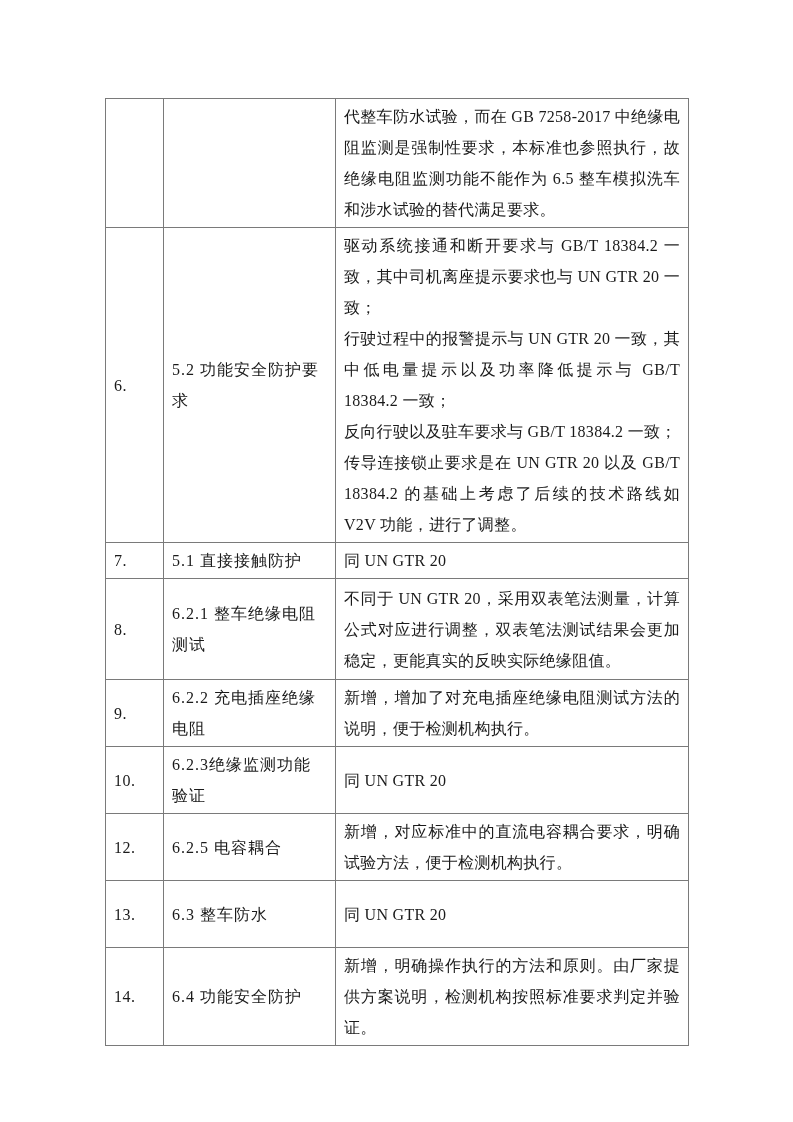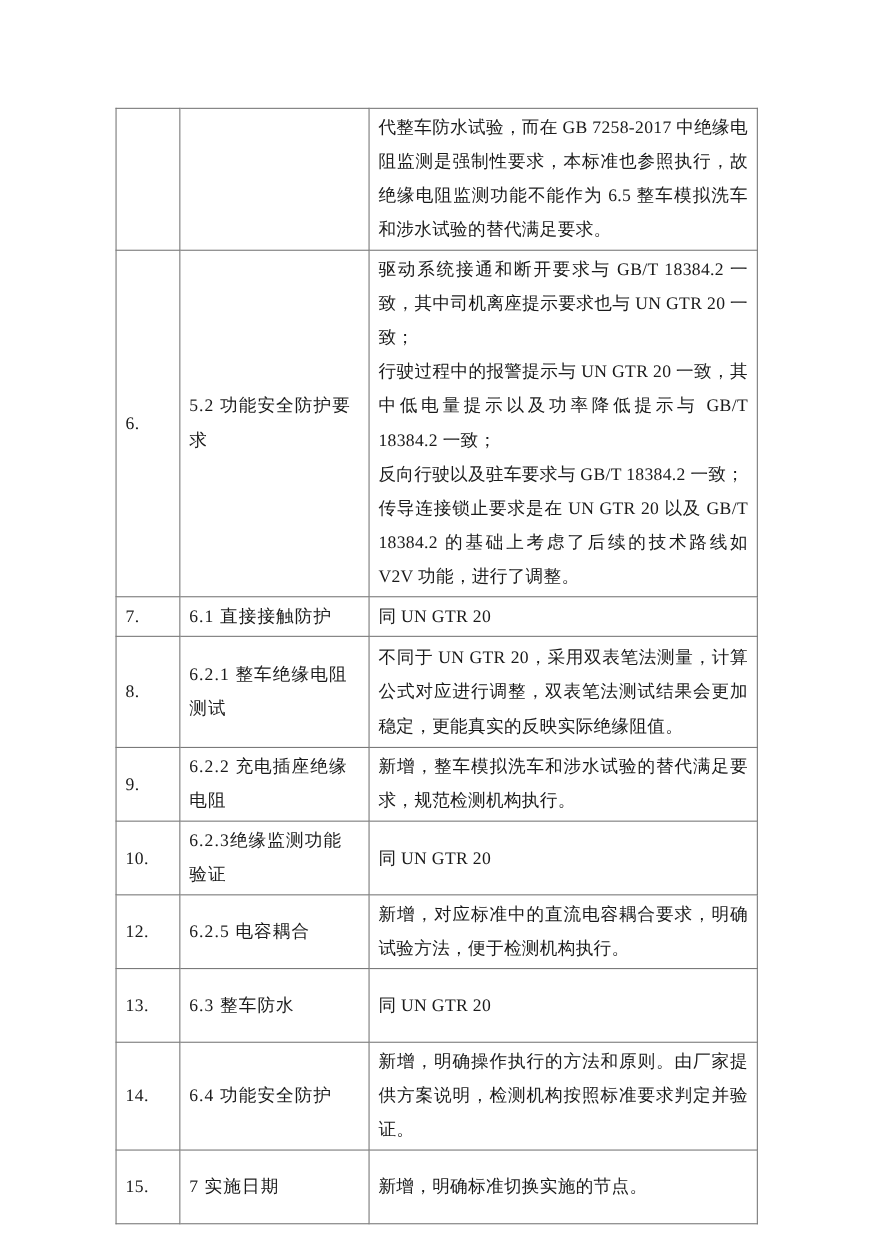--- a/index.html
+++ b/index.html
@@ -84,37 +84,37 @@
     <td class="cell-item"><span>5.2 功能安全防护要求</span></td>
     <td class="cell-content">
             <p class="para">驱动系统接通和断开要求与 GB/T 18384.2 一致，其中司机离座提示要求也与 UN GTR 20 一致；</p>
             <p class="para">行驶过程中的报警提示与 UN GTR 20 一致，其中低电量提示以及功率降低提示与 GB/T 18384.2 一致；</p>
             <p class="para">反向行驶以及驻车要求与 GB/T 18384.2 一致；</p>
             <p class="para">传导连接锁止要求是在 UN GTR 20 以及 GB/T 18384.2 的基础上考虑了后续的技术路线如 V2V 功能，进行了调整。</p>
           </td>
   </tr>
         <tr>
     <td class="cell-no"><span>7.</span></td>
-    <td class="cell-item"><span>6.1 直接接触防护</span></td>
+    <td class="cell-item"><span>5.1 直接接触防护</span></td>
     <td class="cell-content">
             <p class="para">同 UN GTR 20</p>
           </td>
   </tr>
         <tr>
     <td class="cell-no"><span>8.</span></td>
     <td class="cell-item"><span>6.2.1 整车绝缘电阻测试</span></td>
     <td class="cell-content">
             <p class="para">不同于 UN GTR 20，采用双表笔法测量，计算公式对应进行调整，双表笔法测试结果会更加稳定，更能真实的反映实际绝缘阻值。</p>
           </td>
   </tr>
         <tr>
     <td class="cell-no"><span>9.</span></td>
     <td class="cell-item"><span>6.2.2 充电插座绝缘电阻</span></td>
     <td class="cell-content">
-            <p class="para">新增，整车模拟洗车和涉水试验的替代满足要求，规范检测机构执行。</p>
+            <p class="para">新增，增加了对充电插座绝缘电阻测试方法的说明，便于检测机构执行。</p>
           </td>
   </tr>
         <tr>
     <td class="cell-no"><span>10.</span></td>
     <td class="cell-item"><span>6.2.3绝缘监测功能验证</span></td>
     <td class="cell-content">
             <p class="para">同 UN GTR 20</p>
           </td>
   </tr>
         <tr>
@@ -131,22 +131,15 @@
             <p class="para">同 UN GTR 20</p>
           </td>
   </tr>
         <tr>
     <td class="cell-no"><span>14.</span></td>
     <td class="cell-item"><span>6.4 功能安全防护</span></td>
     <td class="cell-content">
             <p class="para">新增，明确操作执行的方法和原则。由厂家提供方案说明，检测机构按照标准要求判定并验证。</p>
           </td>
   </tr>
-        <tr>
-    <td class="cell-no"><span>15.</span></td>
-    <td class="cell-item"><span>7 实施日期</span></td>
-    <td class="cell-content">
-            <p class="para">新增，明确标准切换实施的节点。</p>
-          </td>
-  </tr>
       </tbody>
   </table>
 </div>
 
 </body></html>

